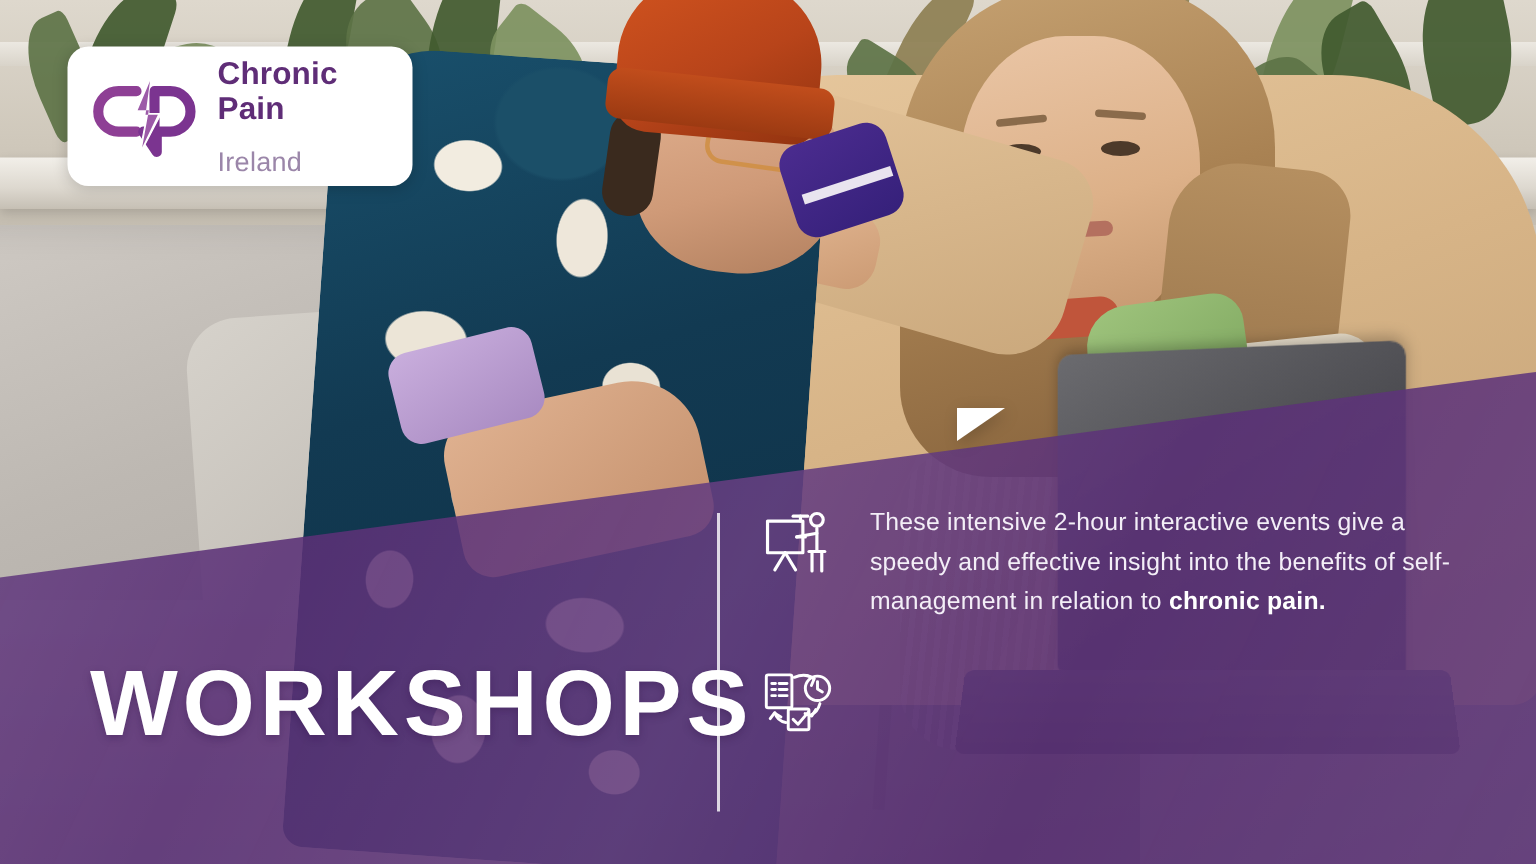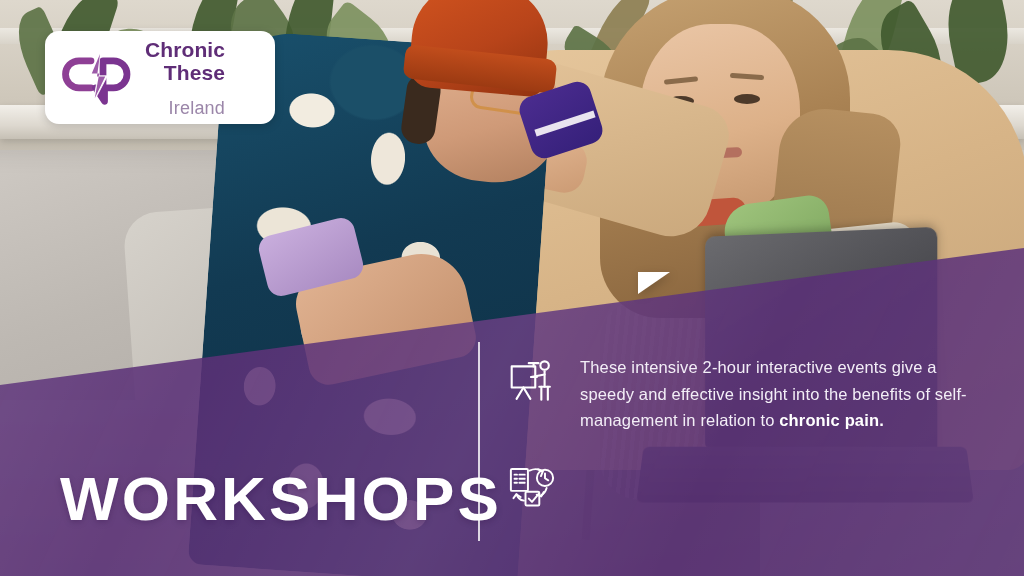--- a/index.html
+++ b/index.html
@@ -257,21 +257,20 @@
   
   .logo-card{
     position:absolute; left:45px; top:31px;
     width:230px; height:93px;
     background:#fff;
     border-radius:14px;
     box-shadow:0 2px 10px rgba(0,0,0,.18);
     display:flex; align-items:center;
     padding:0 14px 0 16px;
     gap:12px;
-    text-align:right;
   }
   .logo-mark{ width:72px; height:56px; flex:0 0 auto; }
   .logo-words{ display:flex; flex-direction:column; line-height:1.0; }
   .logo-line1, .logo-line2{
     font-size:21px; font-weight:bold; color:#5f2d77; letter-spacing:.1px;
   }
   .logo-line2{ margin-top:2px; }
   .logo-line3{
     font-size:18px; color:#9b86a9; margin-top:16px; letter-spacing:.2px;
   }
@@ -295,35 +294,35 @@
   .bubble-tail{
     position:absolute; left:638px; top:272px;
     width:0; height:0;
     border-left:32px solid #fff;
     border-bottom:22px solid transparent;
     filter:drop-shadow(2px 3px 5px rgba(0,0,0,.18));
   }
 
   
   .headline{
-    position:absolute; left:60px; top:468px;
+    position:absolute; left:60px; top:439px;
     font-size:62px; font-weight:bold; color:#ffffff;
     letter-spacing:3.2px;
     line-height:1;
     text-shadow:0 2px 6px rgba(40,10,60,.28);
   }
 
   .divider{
     position:absolute; left:478px; top:342px;
     width:2px; height:199px;
     background:rgba(255,255,255,.80);
   }
 
   .points{
-    position:absolute; left:506px; top:353px;
+    position:absolute; left:506px; top:334px;
     width:470px;
     display:flex; flex-direction:column; gap:24px;
   }
   .point{ display:flex; gap:22px; align-items:flex-start; }
   .point-icon{ flex:0 0 auto; width:52px; height:52px; margin-top:2px; }
   .point-text{
     font-size:16.5px; line-height:1.62; color:#f3eef7;
     letter-spacing:.15px; padding-top:1px;
   }
   .point-text b{ color:#ffffff; font-weight:bold; }
@@ -406,21 +405,21 @@
 
       <path d="M40 14 H24 A18 18 0 0 0 24 50 H40" fill="none" stroke="#8e3f95" stroke-width="9" stroke-linecap="round"></path>
 
       <path d="M56 14 H70 A18 18 0 0 1 70 50 H58 L58 68 L46 50 H56 Z" fill="none" stroke="#7b3490" stroke-width="9" stroke-linejoin="round" stroke-linecap="round"></path>
 
       <path d="M52 2 L38 32 H50 L42 72 L62 34 H49 Z" fill="#ffffff" stroke="#ffffff" stroke-width="1"></path>
       <path d="M52 5 L41 31 H51 L45 64 L59 35 H48 Z" fill="#9c5aa8"></path>
     </svg>
     <div class="logo-words">
       <span class="logo-line1">Chronic</span>
-      <span class="logo-line2">These</span>
+      <span class="logo-line2">Pain</span>
       <span class="logo-line3">Ireland</span>
     </div>
   </div>
 
   <div class="bubble-tail"></div>
 
   <h1 class="headline">WORKSHOPS</h1>
 
   <div class="divider"></div>
 

